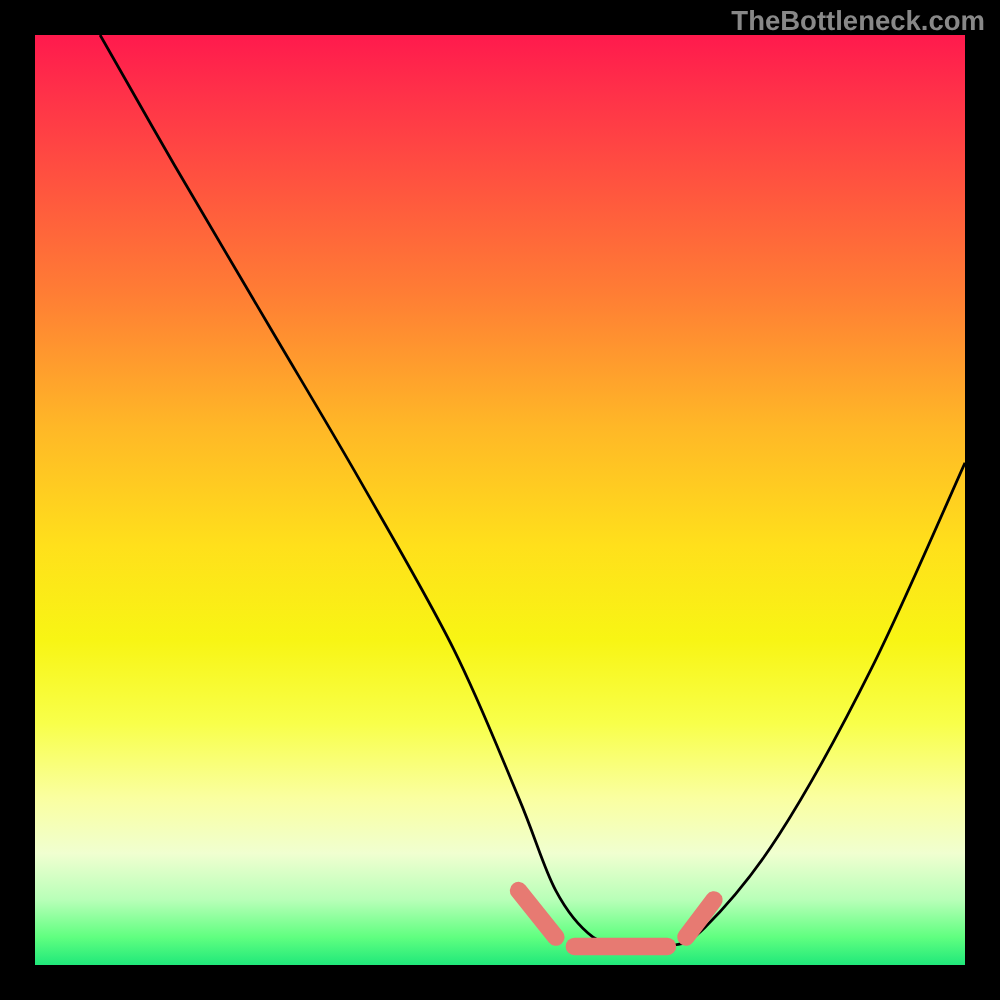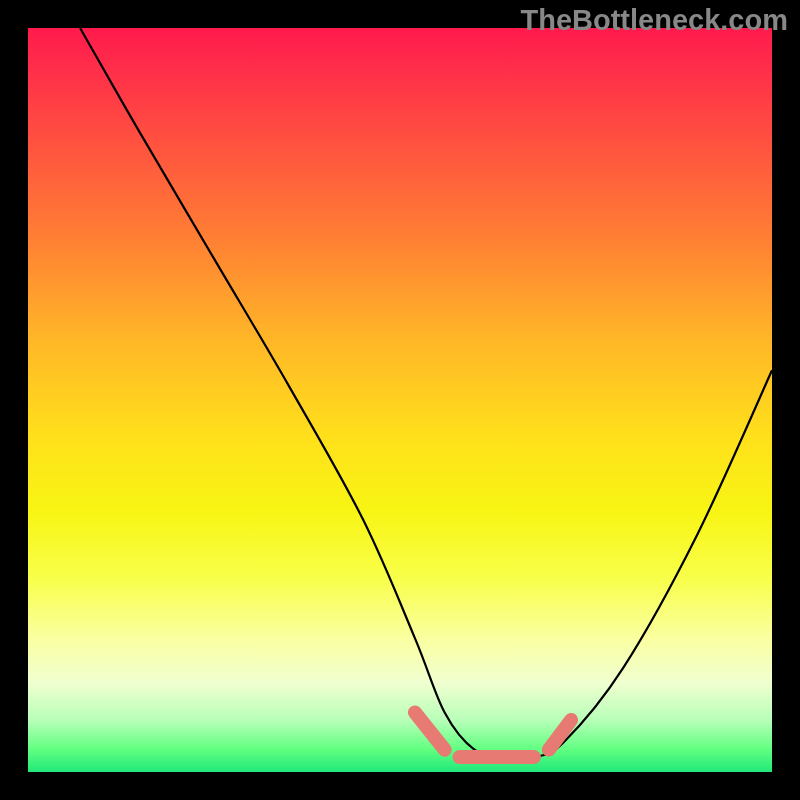--- a/index.html
+++ b/index.html
@@ -9,21 +9,21 @@
     background: #000;
     position: relative;
     font-family: Arial, sans-serif;
     overflow: hidden;
   }
   .watermark {
     position: absolute;
     top: 4px;
     right: 12px;
     color: #888;
-    font-size: 29px;
+    font-size: 22px;
     font-weight: bold;
     z-index: 10;
   }
   .plot {
     position: absolute;
     top: 28px;
     left: 28px;
     width: 744px;
     height: 744px;
   }

